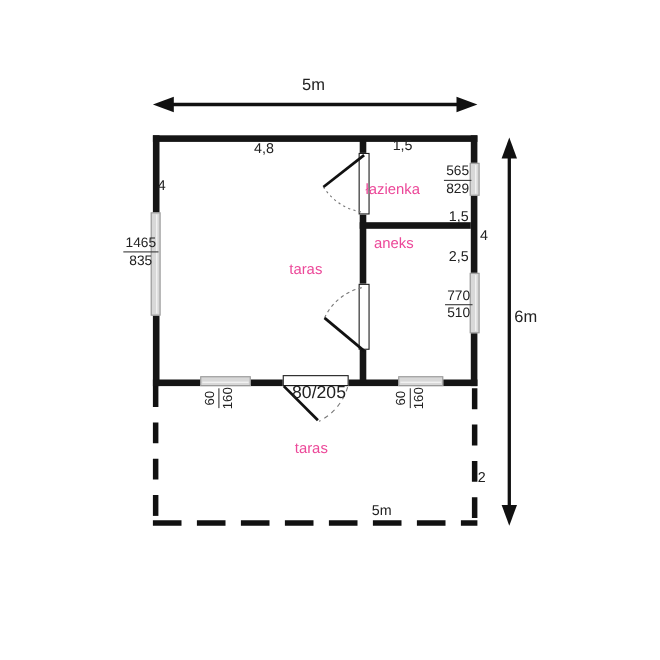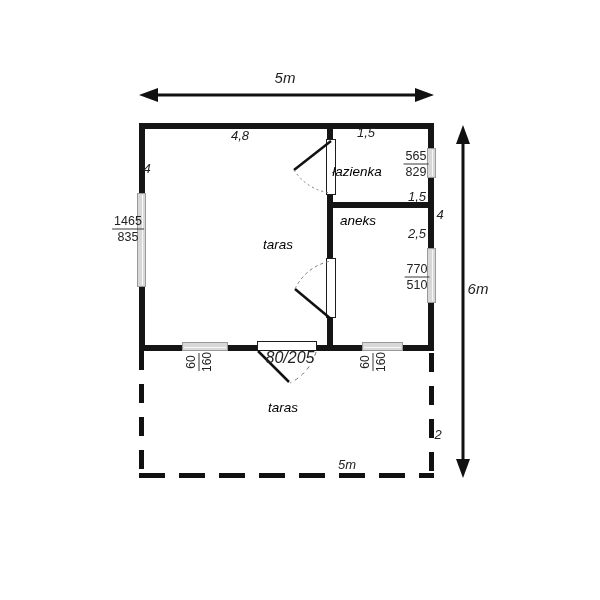--- a/index.html
+++ b/index.html
@@ -6,23 +6,23 @@
   .canvas{
     position:relative;width:600px;height:600px;background:#ffffff;overflow:hidden;
     font-family:"Liberation Sans", sans-serif;color:#222;
   }
   .wall{position:absolute;background:#151515;}
   .win{position:absolute;background:#d8d8d8;border:1px solid #9a9a9a;box-sizing:border-box;}
   .win-v::after{content:"";position:absolute;left:50%;top:1px;bottom:1px;width:1px;background:#f7f7f7;}
   .win-h::after{content:"";position:absolute;top:50%;left:1px;right:1px;height:1px;background:#f7f7f7;}
   .door-panel{position:absolute;background:#ffffff;border:1.2px solid #1d1d1d;box-sizing:border-box;}
   svg.overlay{position:absolute;left:0;top:0;pointer-events:none;}
-  .lbl{position:absolute;transform:translate(-50%,-50%);white-space:nowrap;font-size:13px;line-height:1;font-style:italic;}
+  .lbl{position:absolute;transform:translate(-50%,-50%);white-space:nowrap;font-size:13px;line-height:1;}
   .lbl-big{font-size:15px;}
-  .lbl-room{font-size:13.5px;color:#000000;}
+  .lbl-room{font-size:13.5px;color:#ec4899;}
   .frac{position:absolute;transform:translate(-50%,-50%);display:flex;flex-direction:column;align-items:center;font-size:12.5px;line-height:1.2;}
   .vfrac{position:absolute;transform:translate(-50%,-50%) rotate(-90deg);display:flex;flex-direction:column;align-items:center;font-size:12px;line-height:1.25;}
   .ftop{border-bottom:1.3px solid #3a3a3a;padding:0 2px;}
   .fnum{padding:0 2px;}
 </style>
 </head>
 <body>
 
 <div class="canvas">
 

